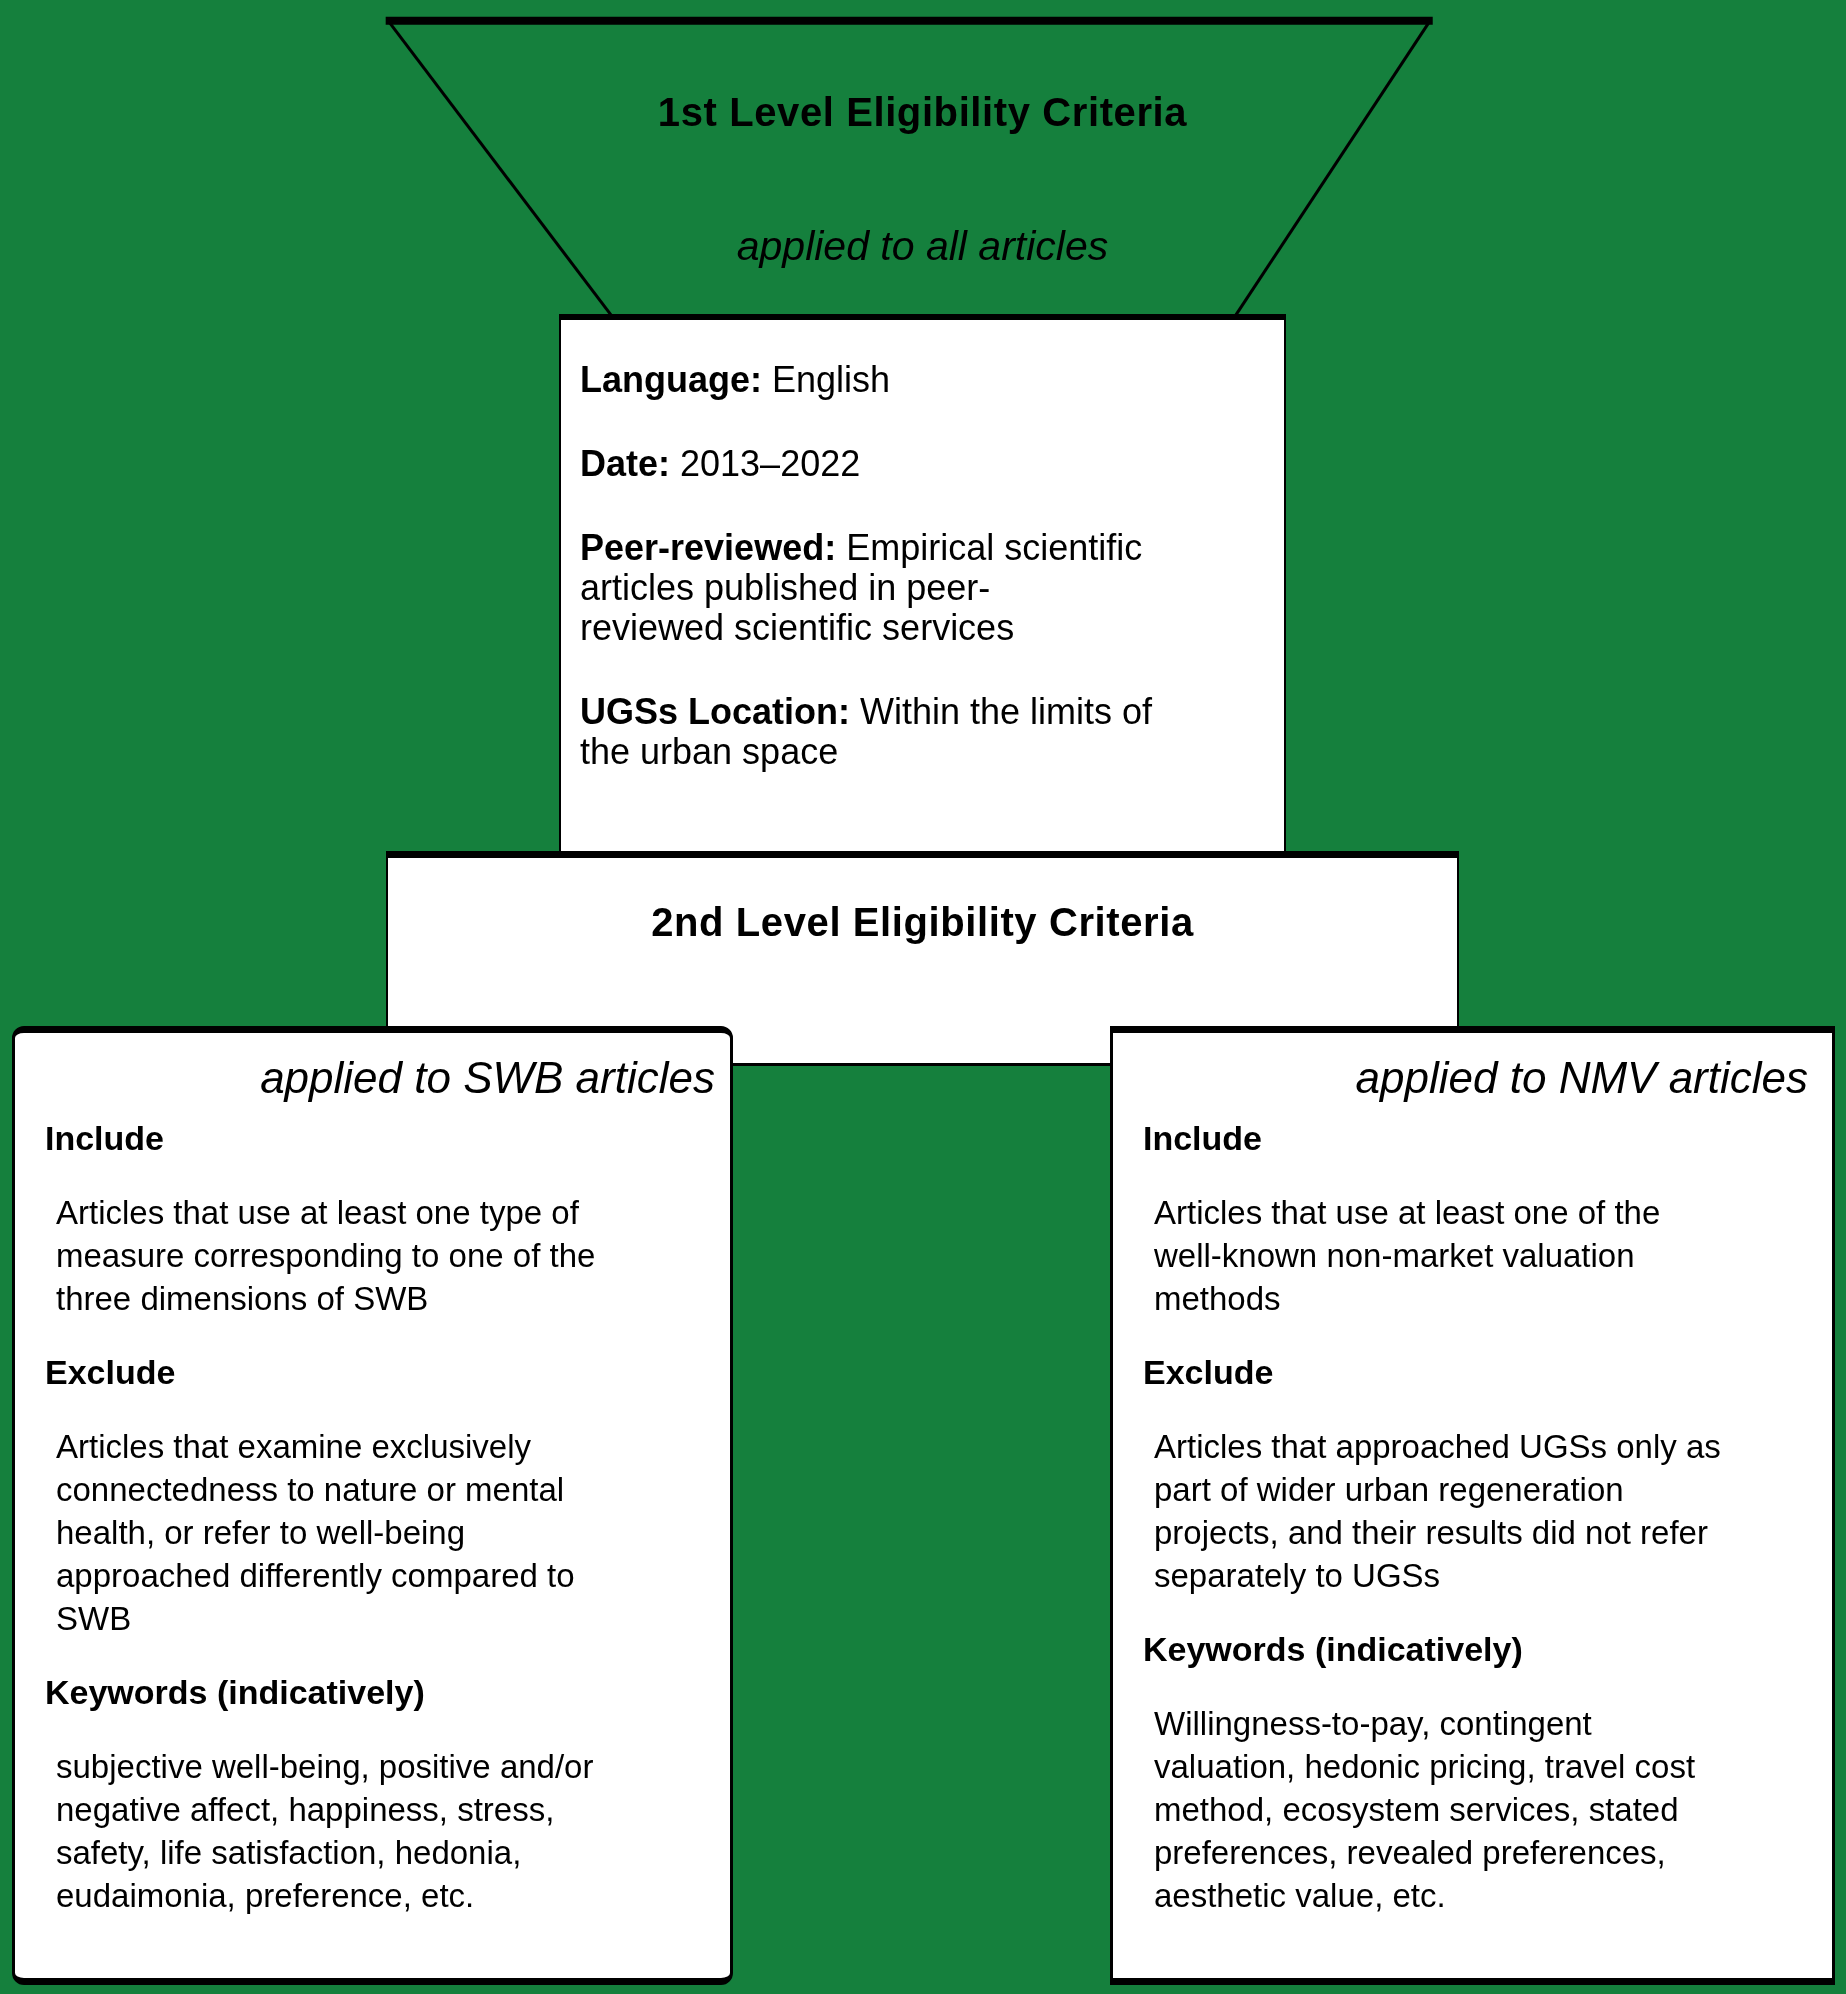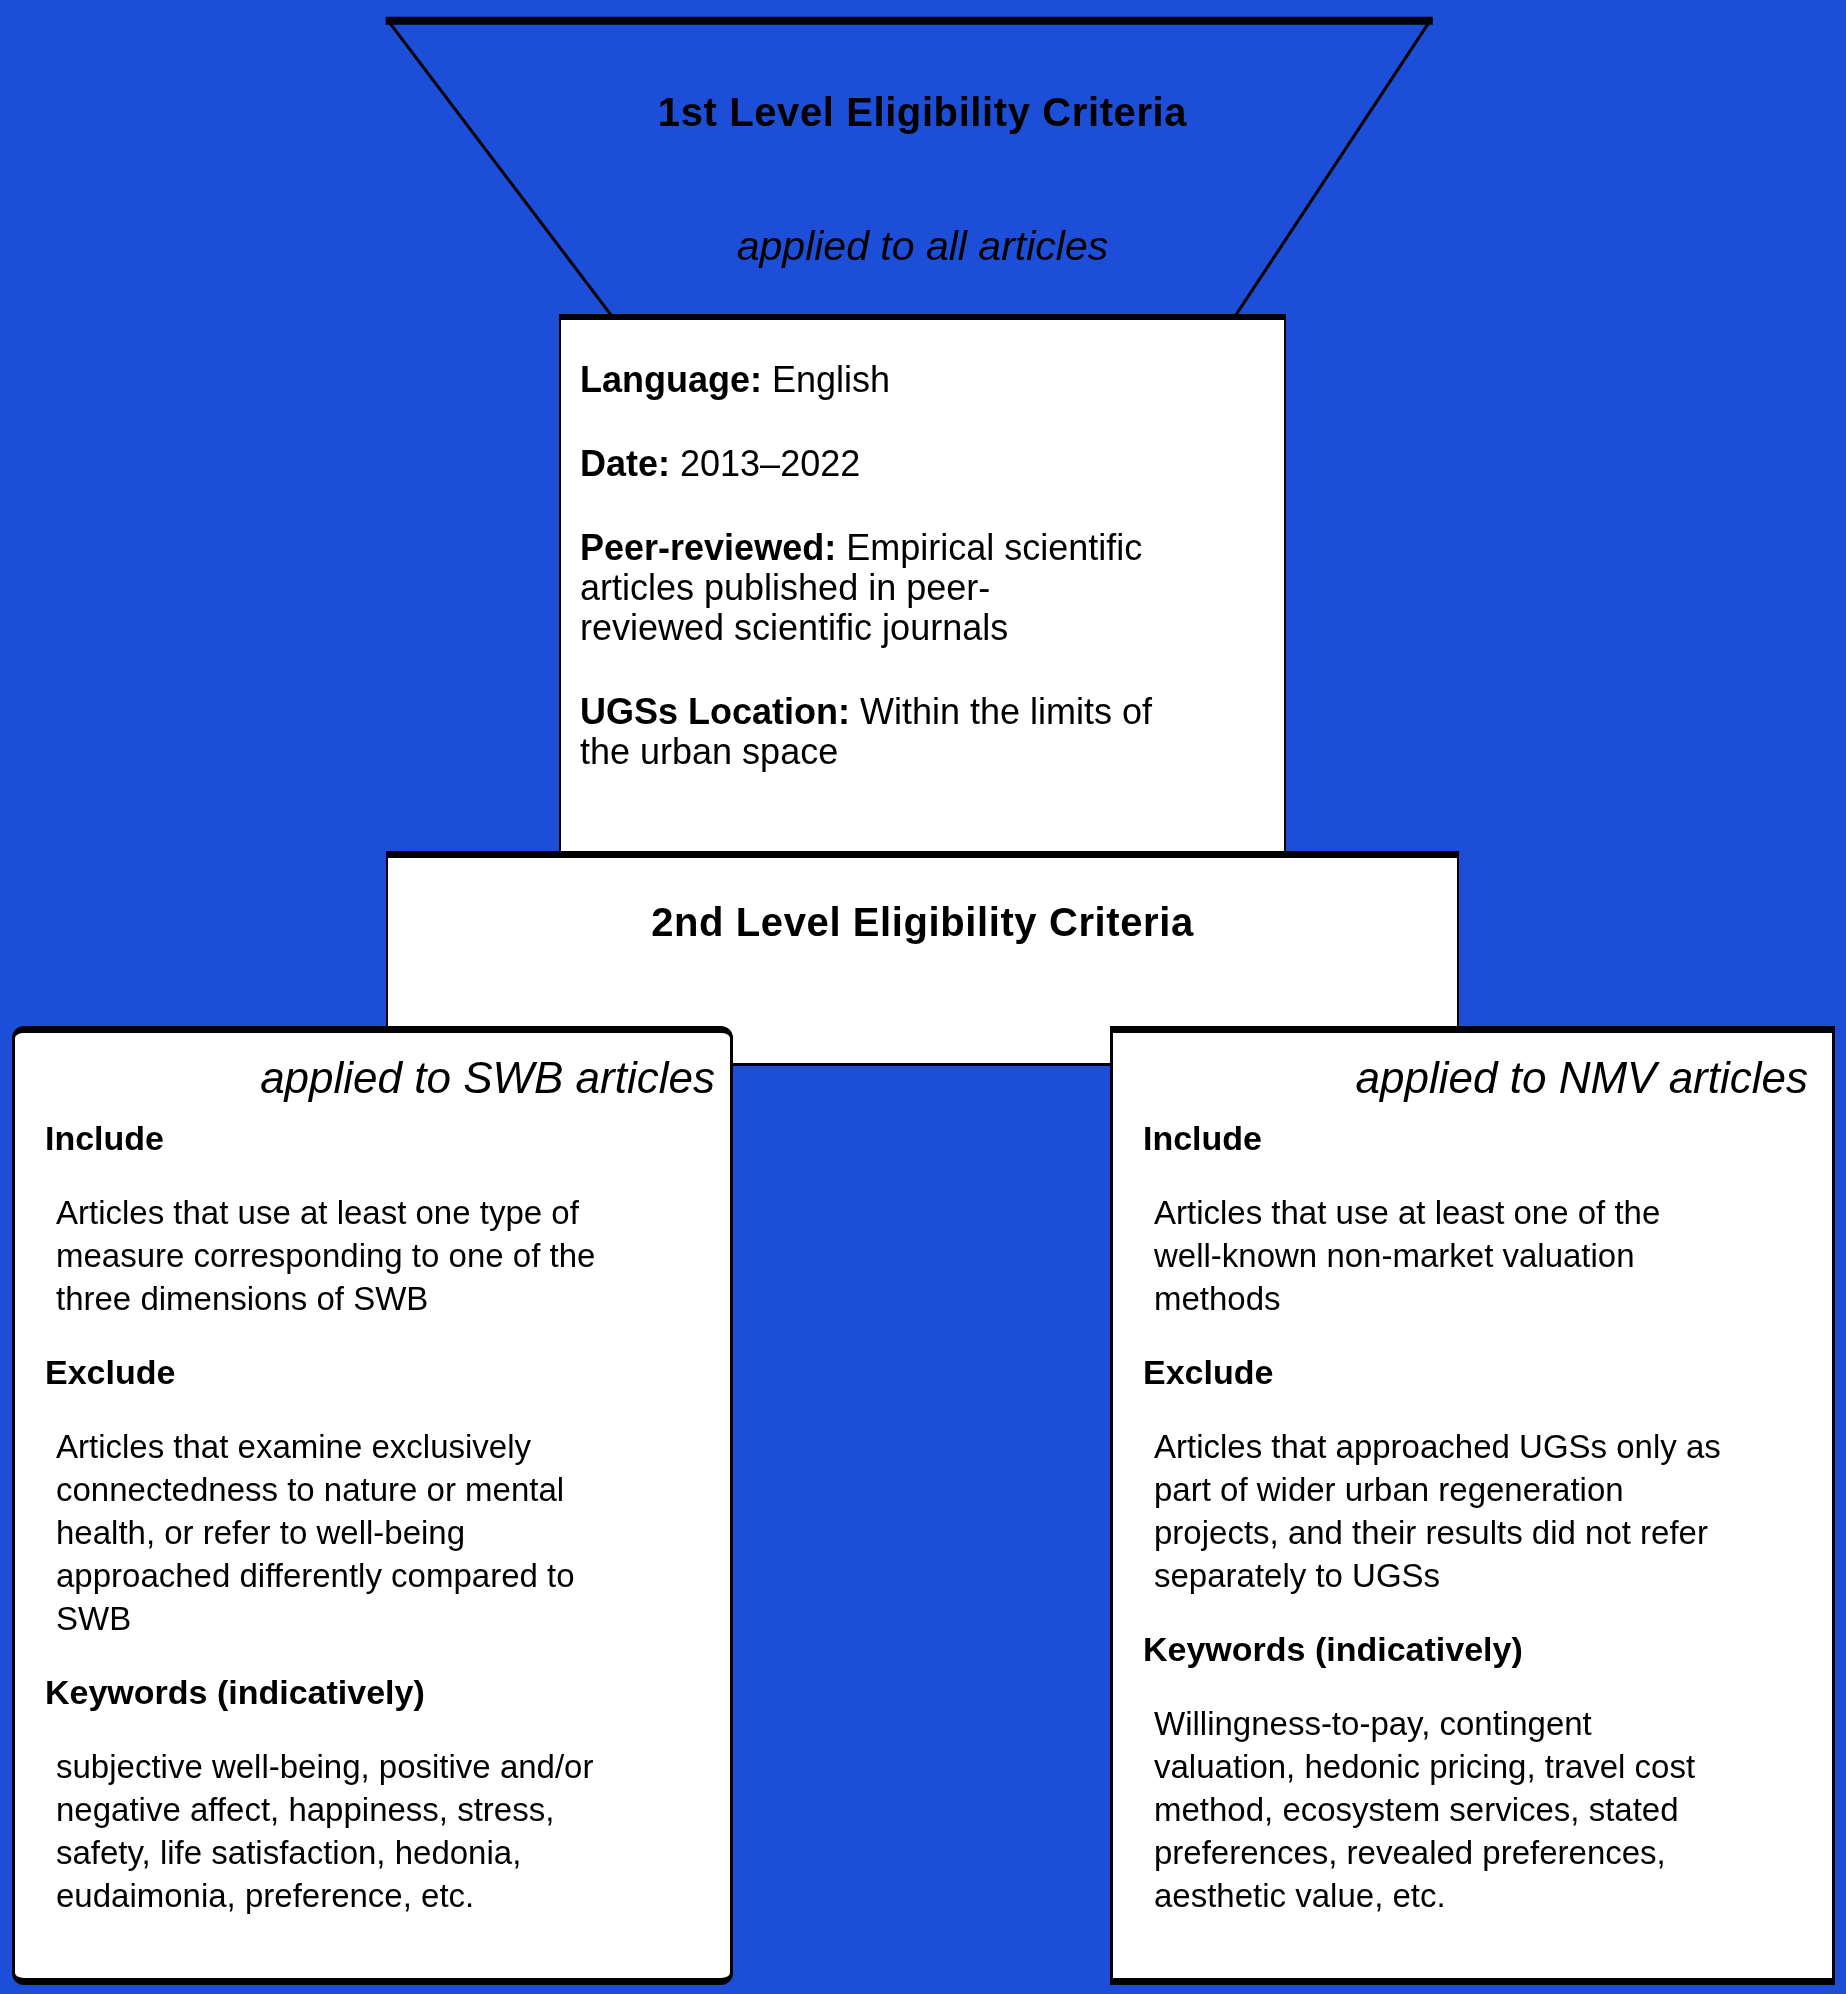--- a/index.html
+++ b/index.html
@@ -1,20 +1,20 @@
 <!DOCTYPE html>
 <html style="font-size:9.7px"><head>
 <meta charset="utf-8">
 <style>
   html, body { margin: 0; padding: 0; background: #ffffff; }
   #canvas {
     position: relative;
     width: 1847px;
     height: 1995px;
-    background: #1d4ed8;
+    background: #15803d;
     font-family: "Liberation Sans", sans-serif;
     color: #000000;
     overflow: hidden;
   }
   #funnel-svg { position: absolute; left: 0; top: 0; z-index: 1; }
 
   .funnel-text {
     position: absolute;
     left: 559px; top: 0;
     width: 727px;
@@ -121,21 +121,21 @@
   <div class="funnel-text">
     <div id="first-title" class="lvl-title">1st Level Eligibility Criteria</div>
     <div id="first-sub" class="lvl-sub">applied to all articles</div>
   </div>
 
   <div id="criteria-box" class="box">
     <p><span class="lbl">Language:</span><span class="txt"> English</span></p>
     <p><span class="lbl">Date:</span><span class="txt"> 2013–2022</span></p>
     <p><span class="lbl">Peer-reviewed:</span><span class="txt"> Empirical scientific
 articles published in peer-
-reviewed scientific journals</span></p>
+reviewed scientific services</span></p>
     <p><span class="lbl">UGSs Location:</span><span class="txt"> Within the limits of
 the urban space</span></p>
   </div>
 
   <div id="second-box" class="box">
     <div id="second-title">2nd Level Eligibility Criteria</div>
   </div>
 
   <div id="swb-box" class="box side-box">
     <div class="sub">applied to SWB articles</div>

